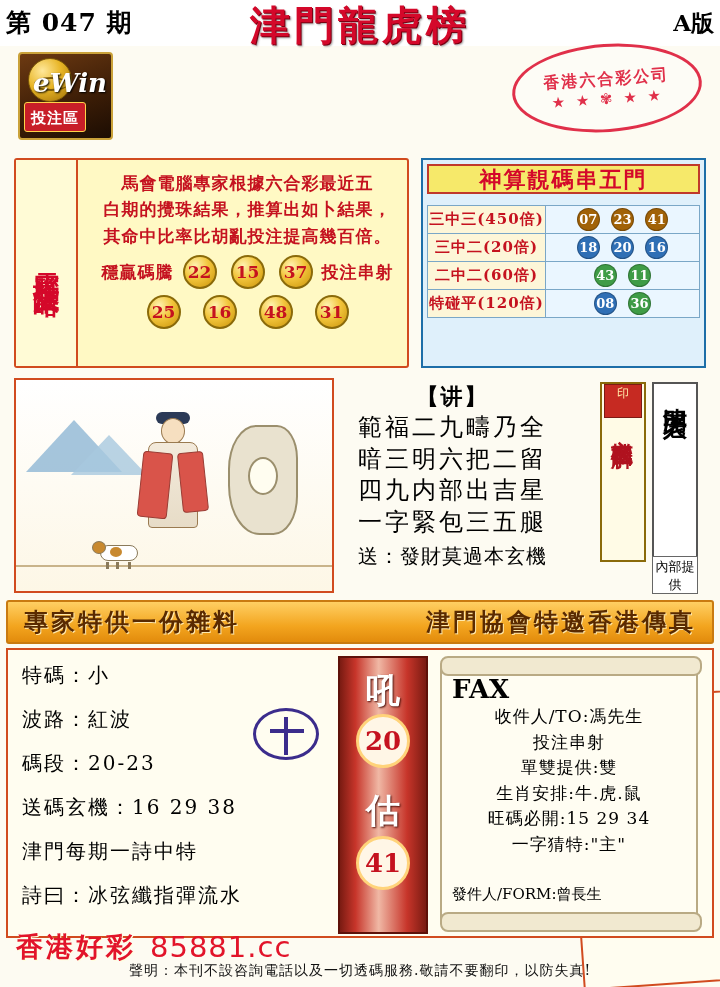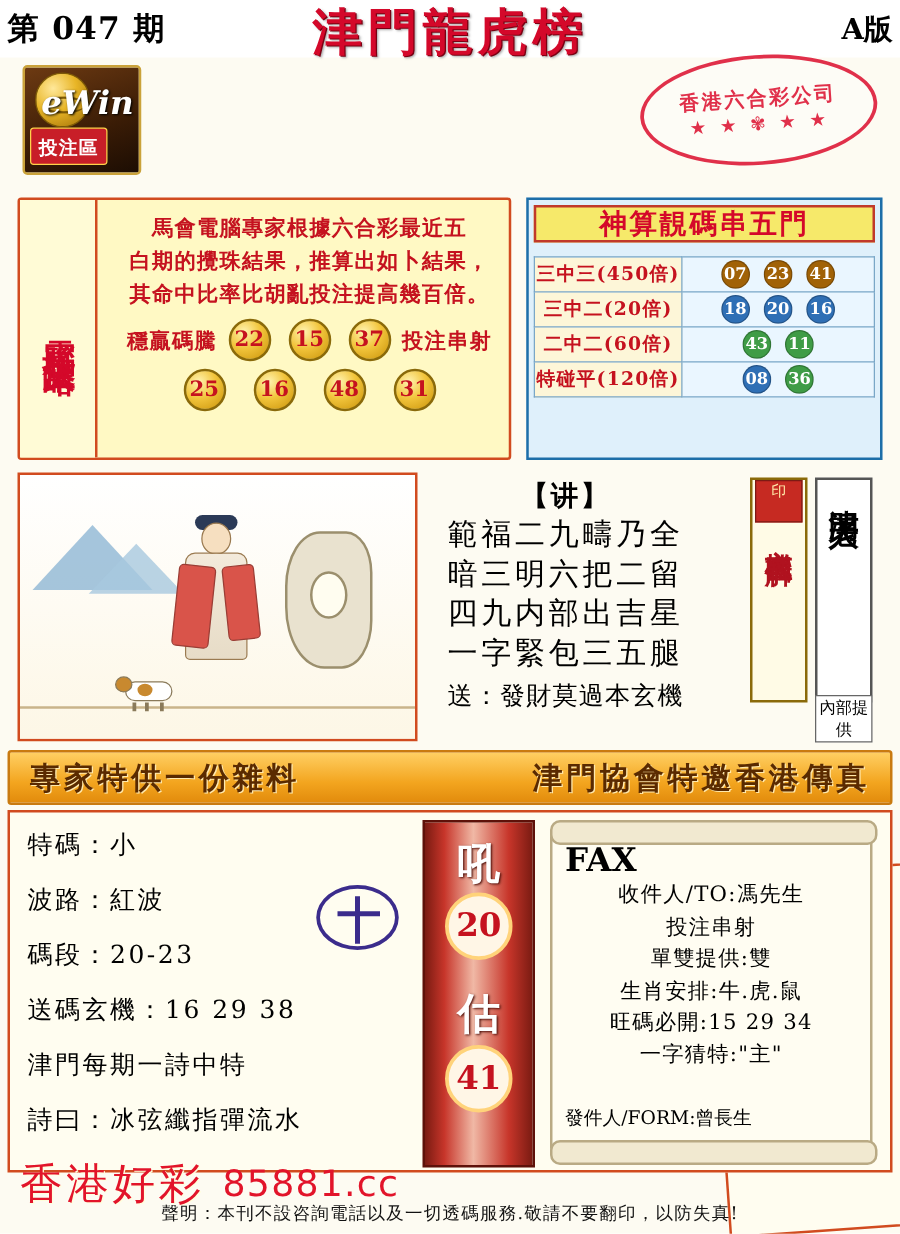--- a/index.html
+++ b/index.html
@@ -367,21 +367,21 @@
     position:absolute; left:10px; bottom:18px;
     font-size:15px; color:#000; font-family:"DejaVu Serif", serif;
   }
 
   
   .footer-ad {
     position:absolute; left:6px; top:930px; width:708px; height:34px;
     display:flex; align-items:center; gap:14px; padding-left:10px;
   }
   .footer-ad .cn {
-    font-size:34px; font-weight:normal; color:#e2142a;
+    font-size:27px; font-weight:bold; color:#e2142a;
     font-family:"DejaVu Serif", serif; letter-spacing:3px;
     text-shadow:1px 1px 0 #ffd;
   }
   .footer-ad .site {
     font-size:29px; font-weight:normal; color:#e2142a;
     font-family:"DejaVu Sans", sans-serif; letter-spacing:1px;
   }
   .footer-note {
     position:absolute; left:0; top:962px; width:720px;
     text-align:center; font-size:14px; color:#111;

